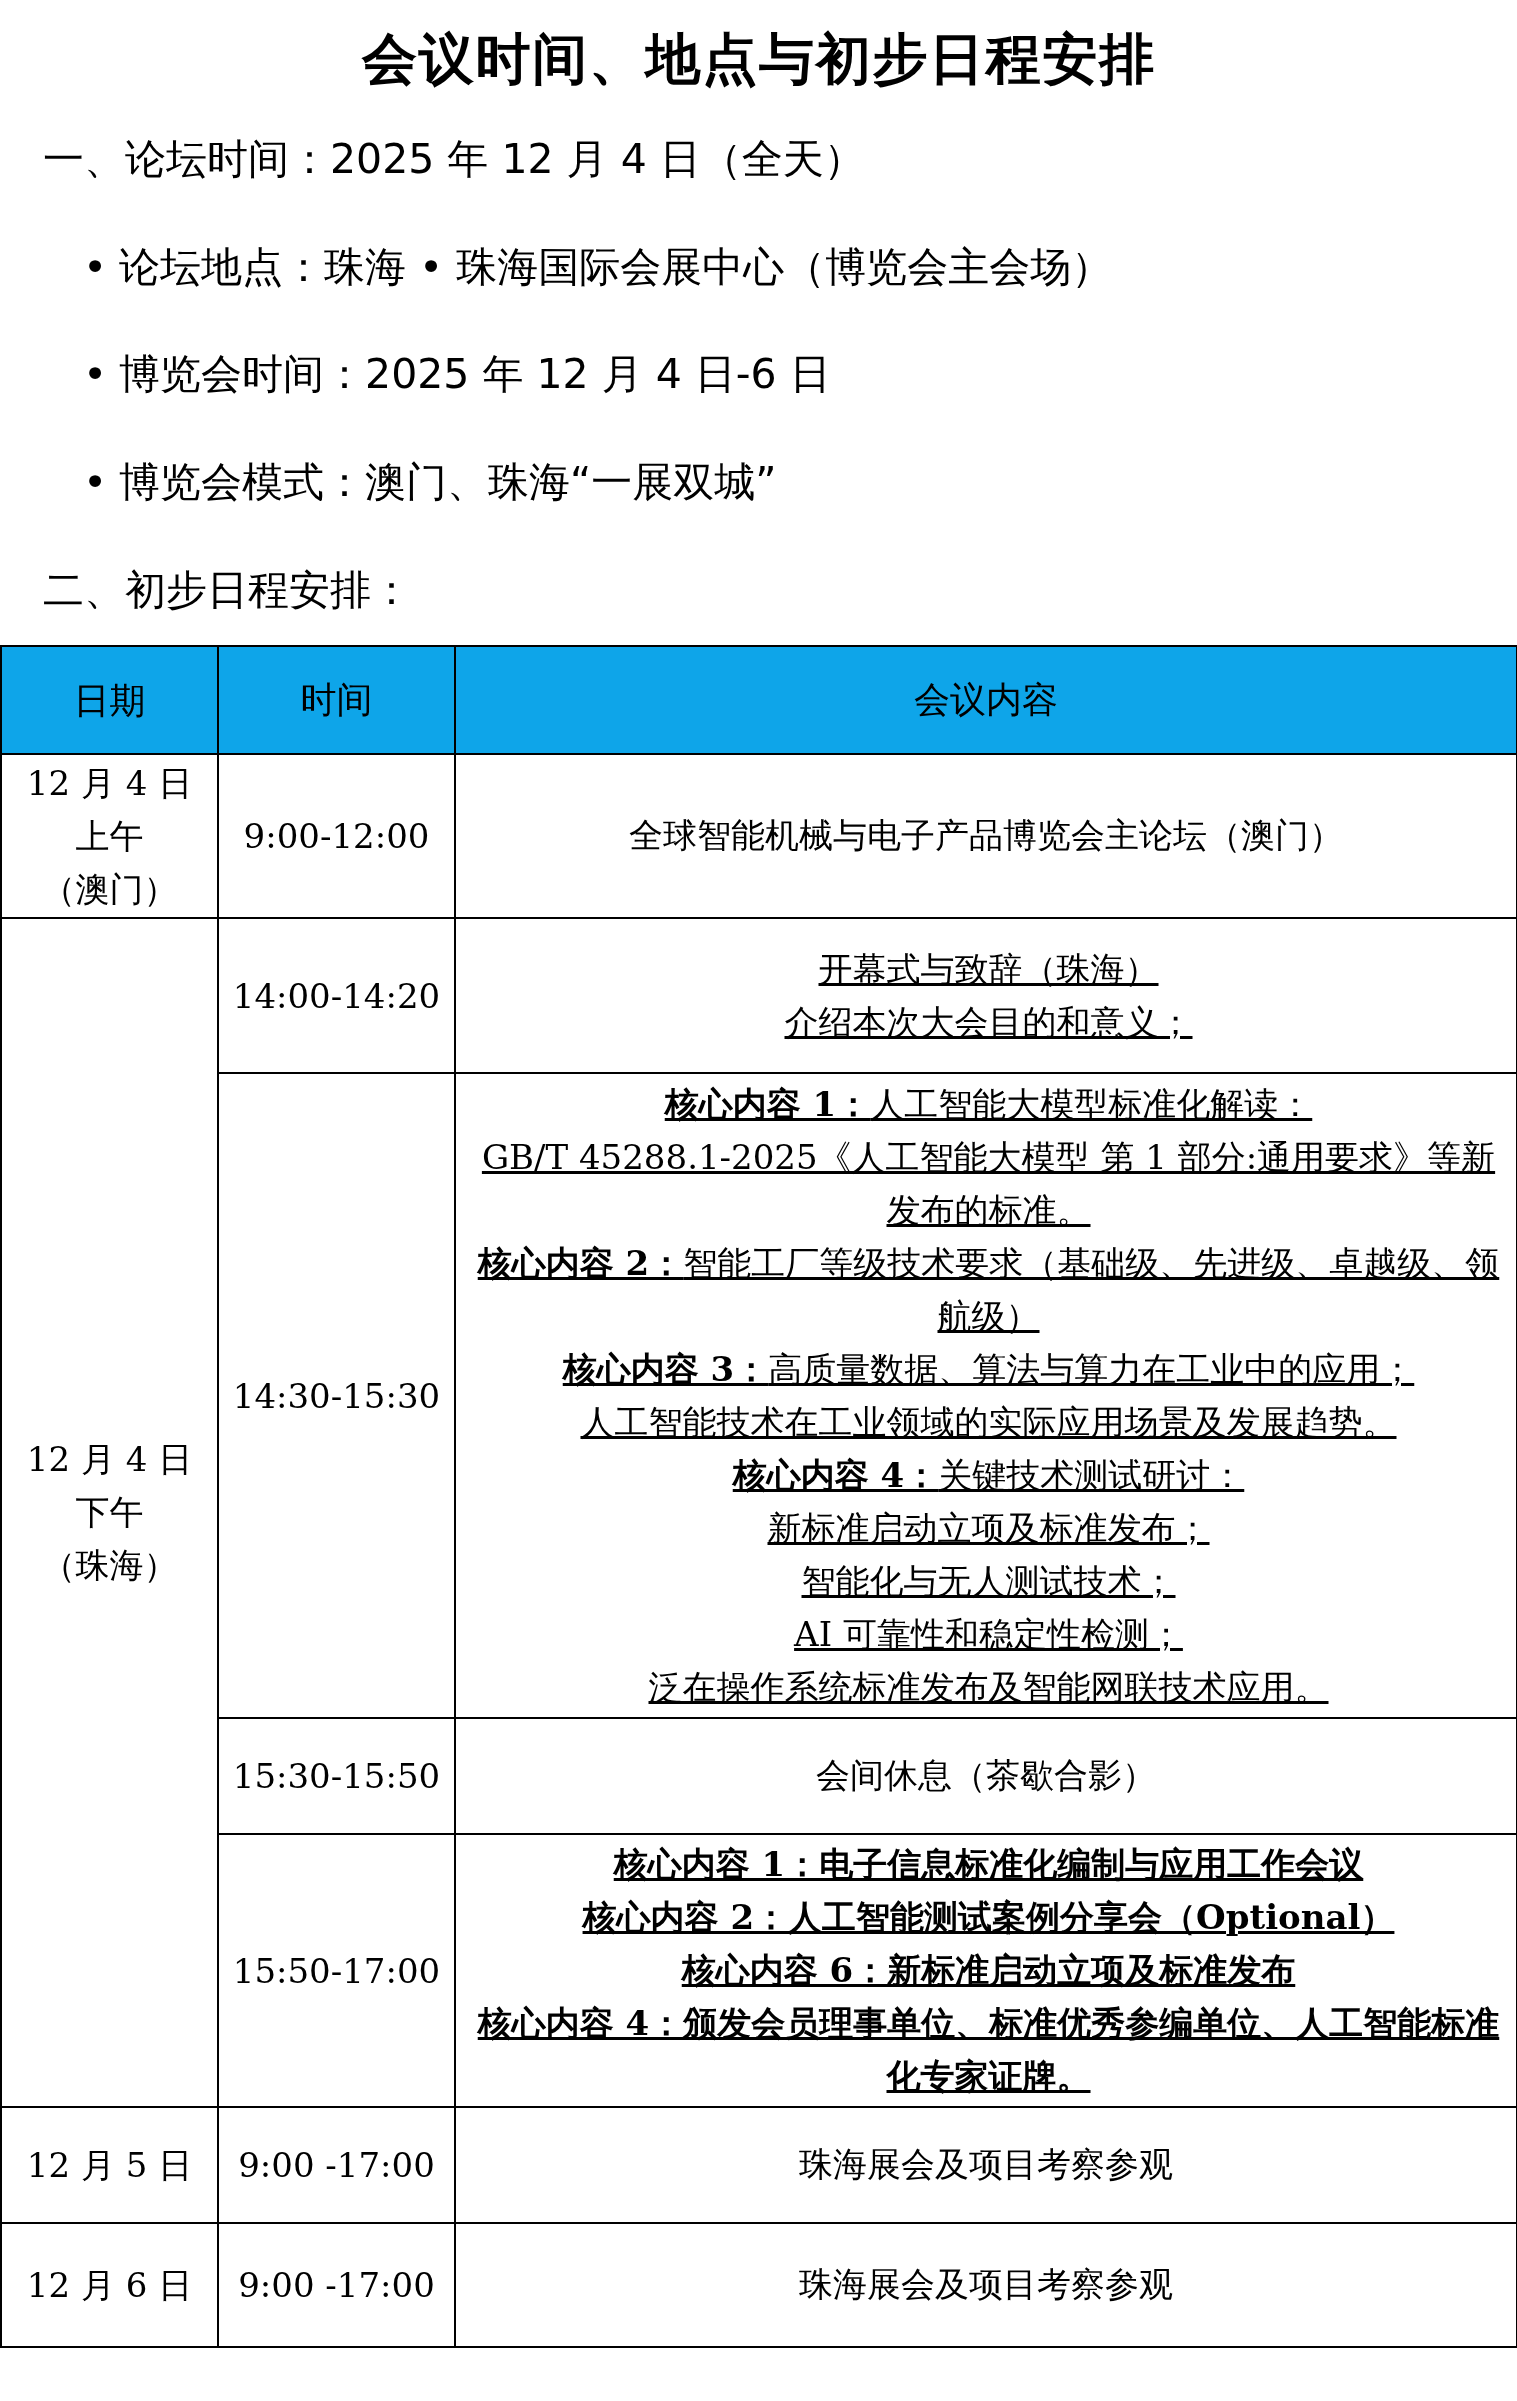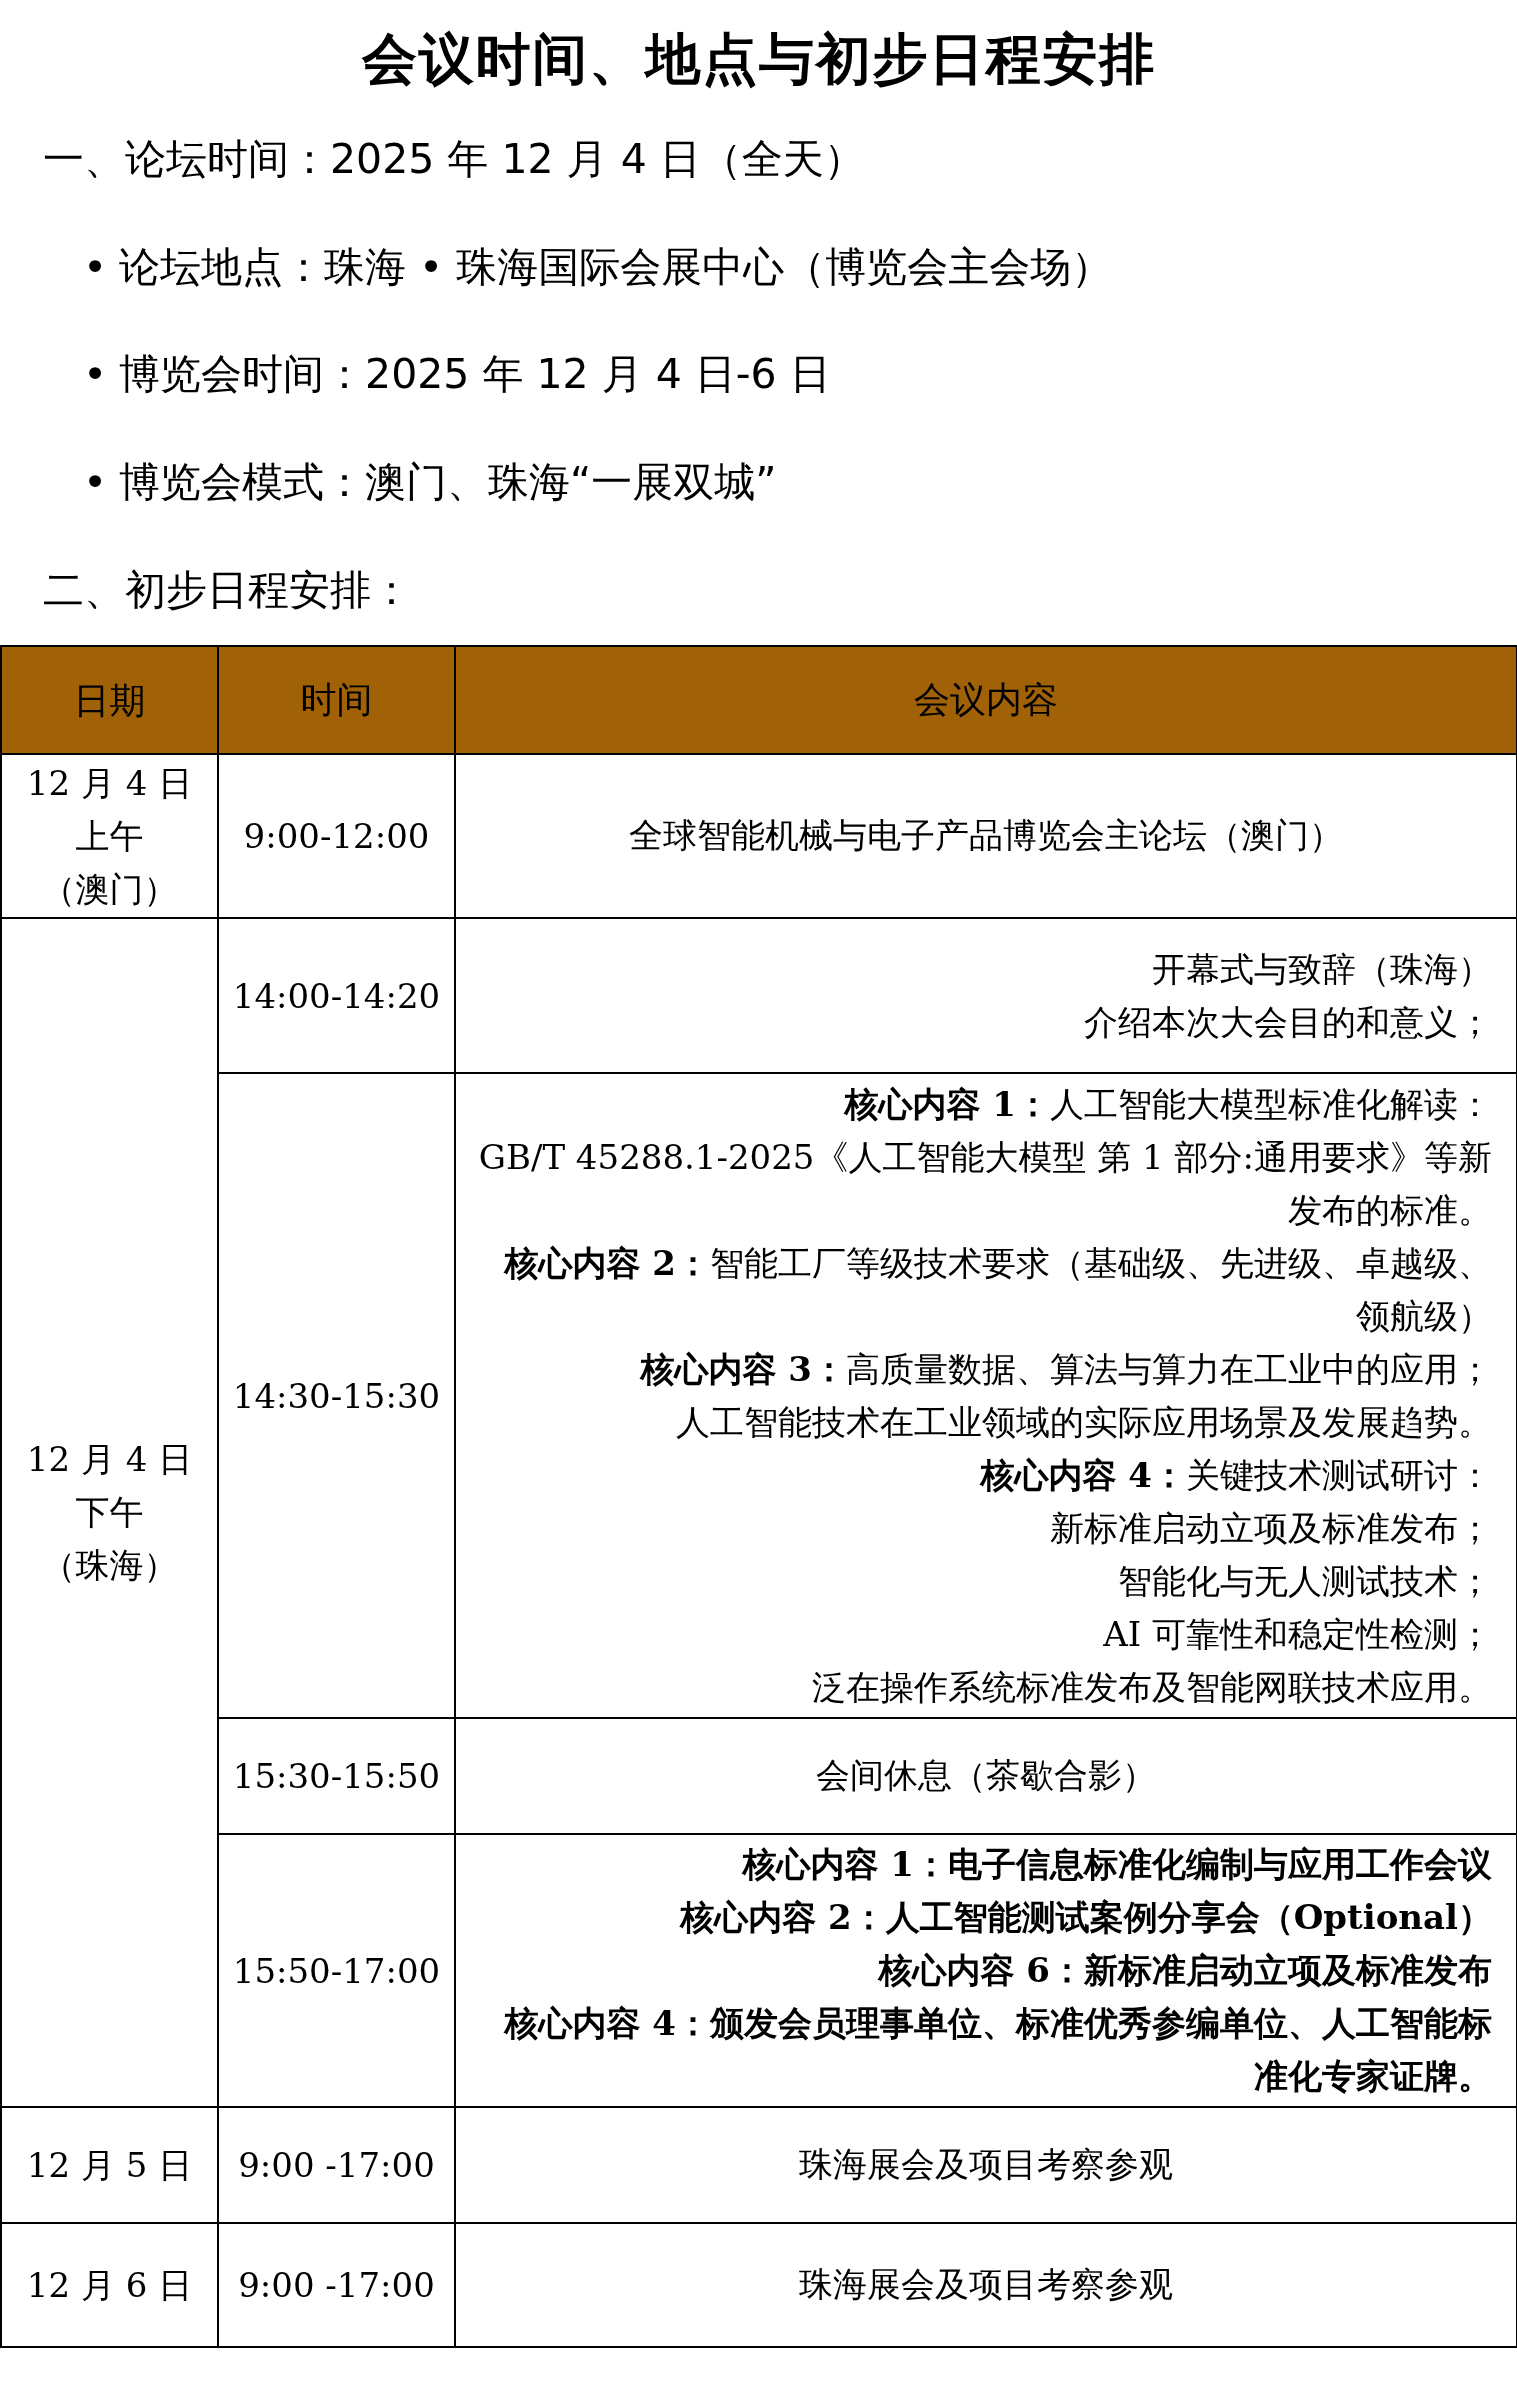--- a/index.html
+++ b/index.html
@@ -4,26 +4,26 @@
 <style>
   html, body { margin:0; padding:0; background:#ffffff; }
   body { width:1518px; height:2401px; position:relative; overflow:hidden; color:#000; }
   .title { position:absolute; left:0; width:1518px; top:23px; text-align:center;
     font-family:"DejaVu Sans", sans-serif; font-weight:bold; font-size:55px; letter-spacing:1.7px; }
   .line { position:absolute; font-family:"DejaVu Sans", sans-serif; font-size:41px; white-space:nowrap; }
   .bullet { display:inline-block; width:23px; }
   table { position:absolute; left:0; top:645px; width:1518px; border-collapse:collapse;
     font-family:"DejaVu Serif", serif; font-size:34px; }
   td, th { border:2.5px solid #000; padding:0; }
-  th { background:#a16207; font-family:"DejaVu Sans", sans-serif; font-weight:normal; font-size:36px; height:106px; }
+  th { background:#0ea5e9; font-family:"DejaVu Sans", sans-serif; font-weight:normal; font-size:36px; height:106px; }
   .c1 { width:215px; text-align:center; line-height:53px; }
   .c2 { width:235px; text-align:center; }
   .c3 { }
   .center { text-align:center; }
-  .left { text-align:right; padding-left:18px; padding-right:24px; line-height:53px; }
+  .left { text-align:center; padding-left:18px; padding-right:13px; line-height:53px;text-decoration:underline; }
   .b { font-weight:bold; }
 </style>
 </head>
 <body>
 
 <div class="title">会议时间、地点与初步日程安排</div>
 
 <div class="line" style="left:43px; top:132px;">一、论坛时间：2025 年 12 月 4 日（全天）</div>
 
 <div class="line" style="left:83px; top:240px;">

